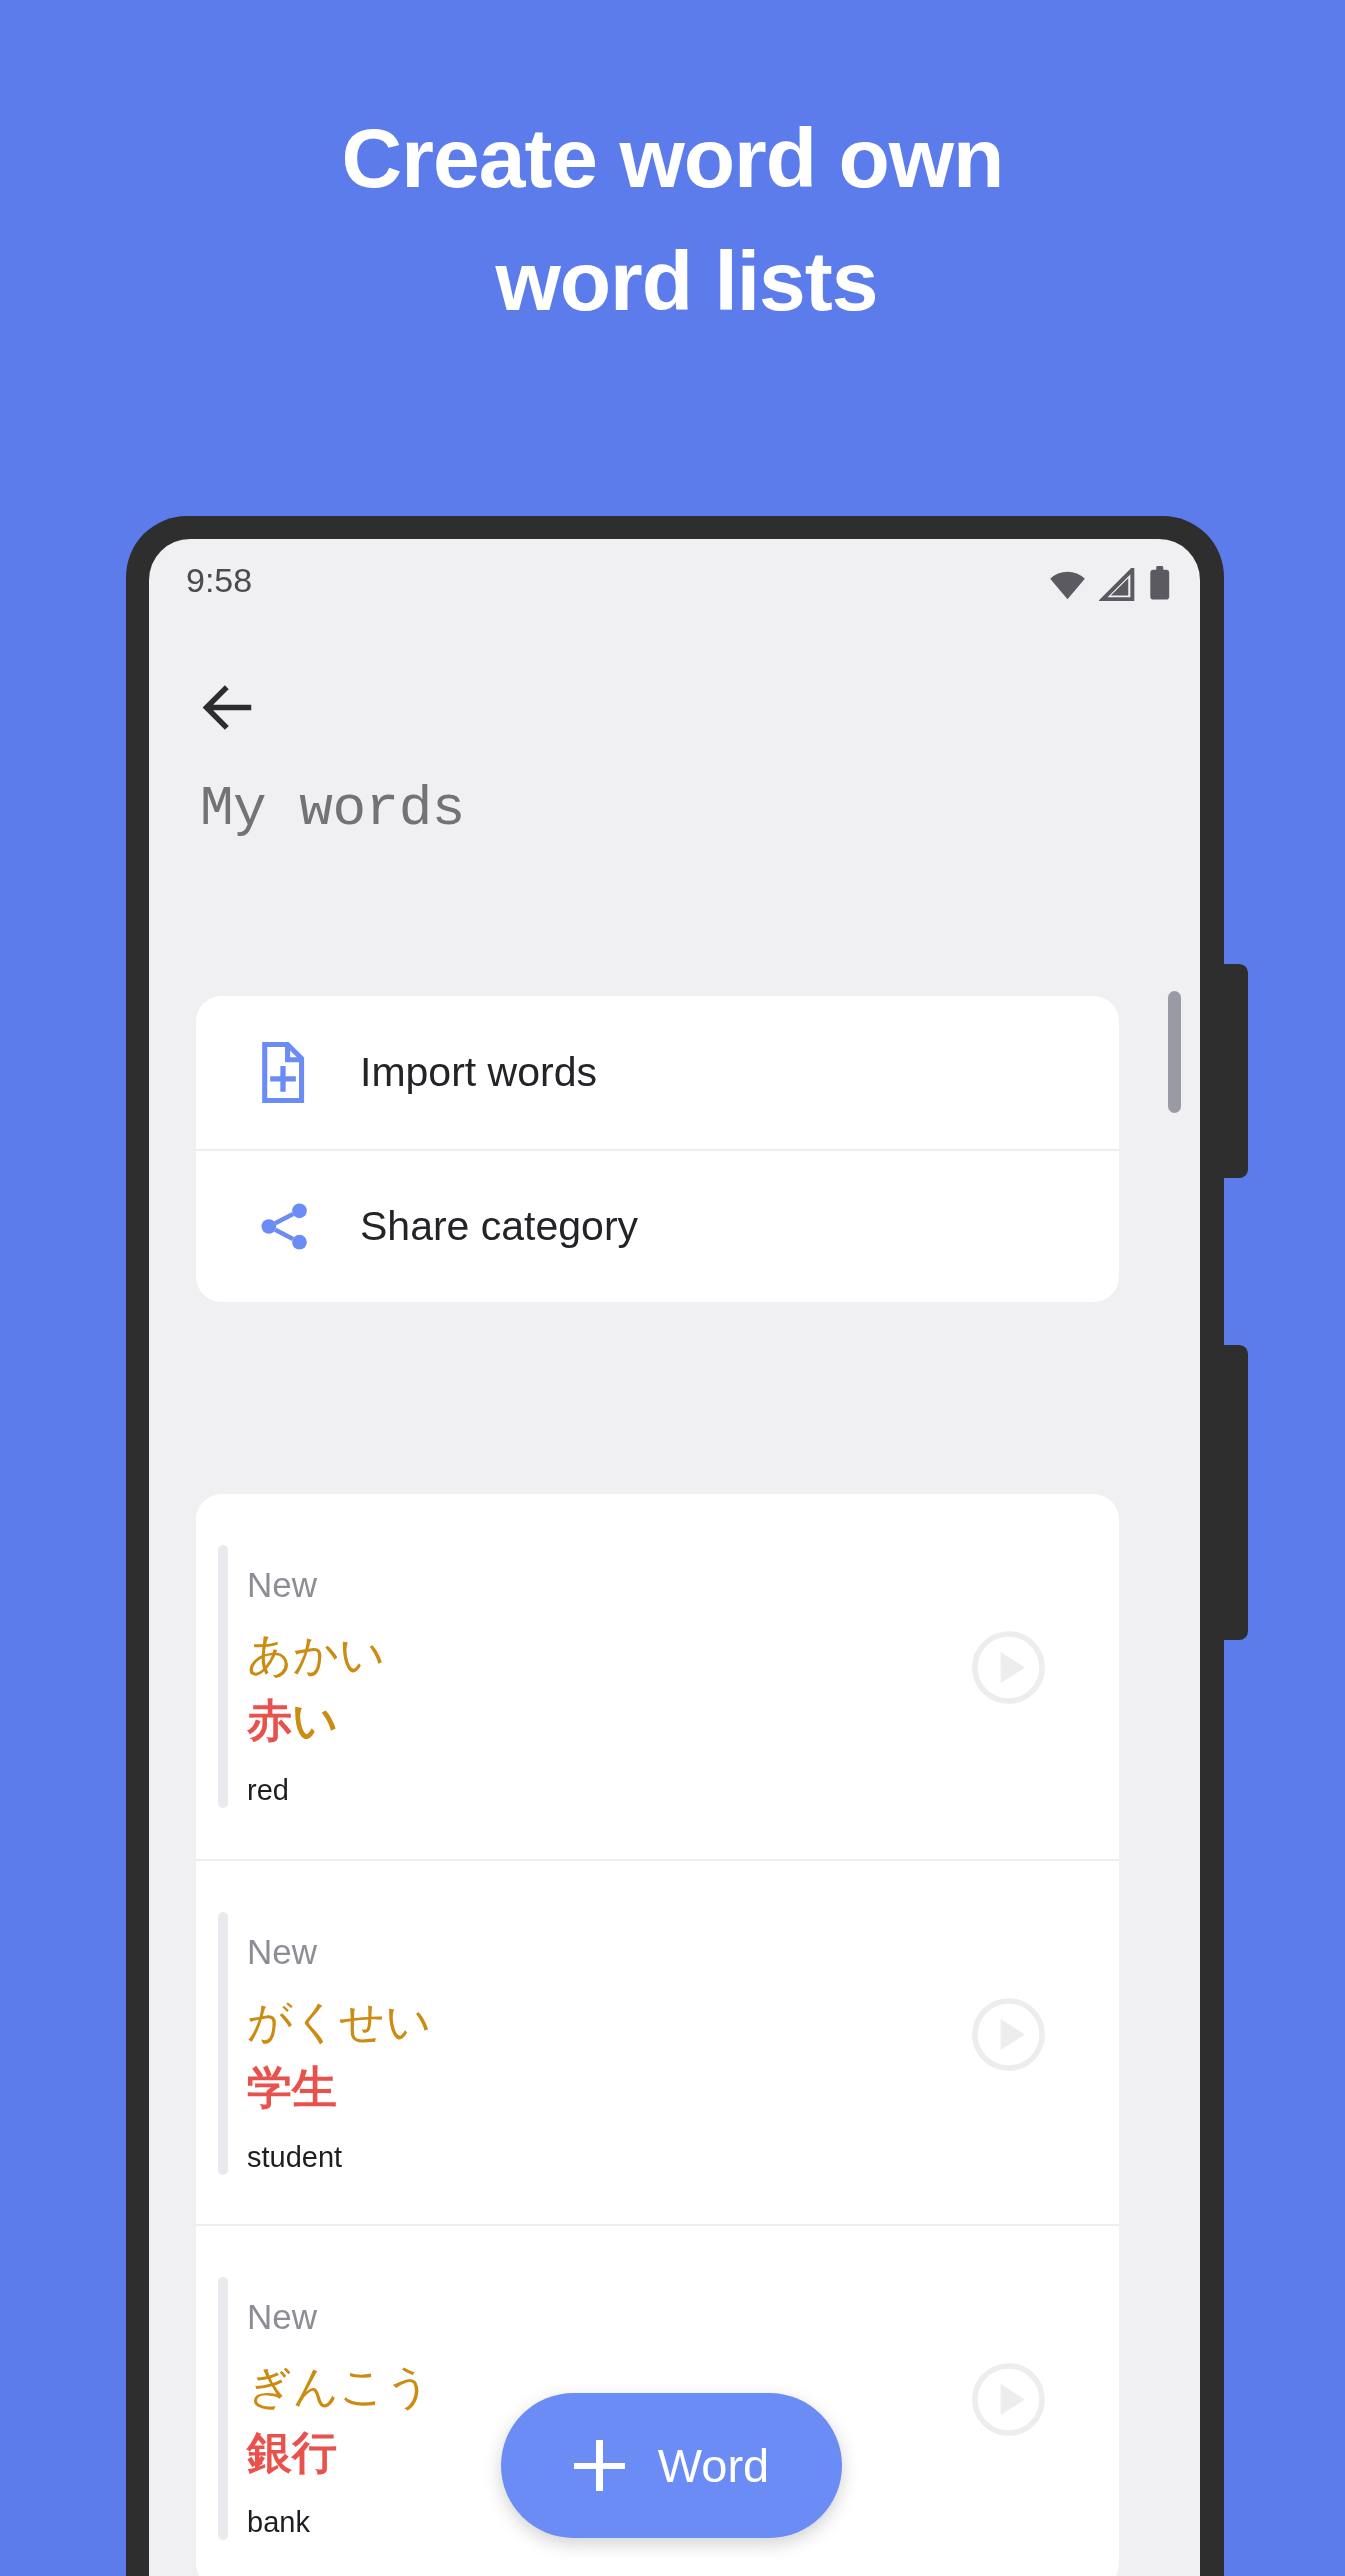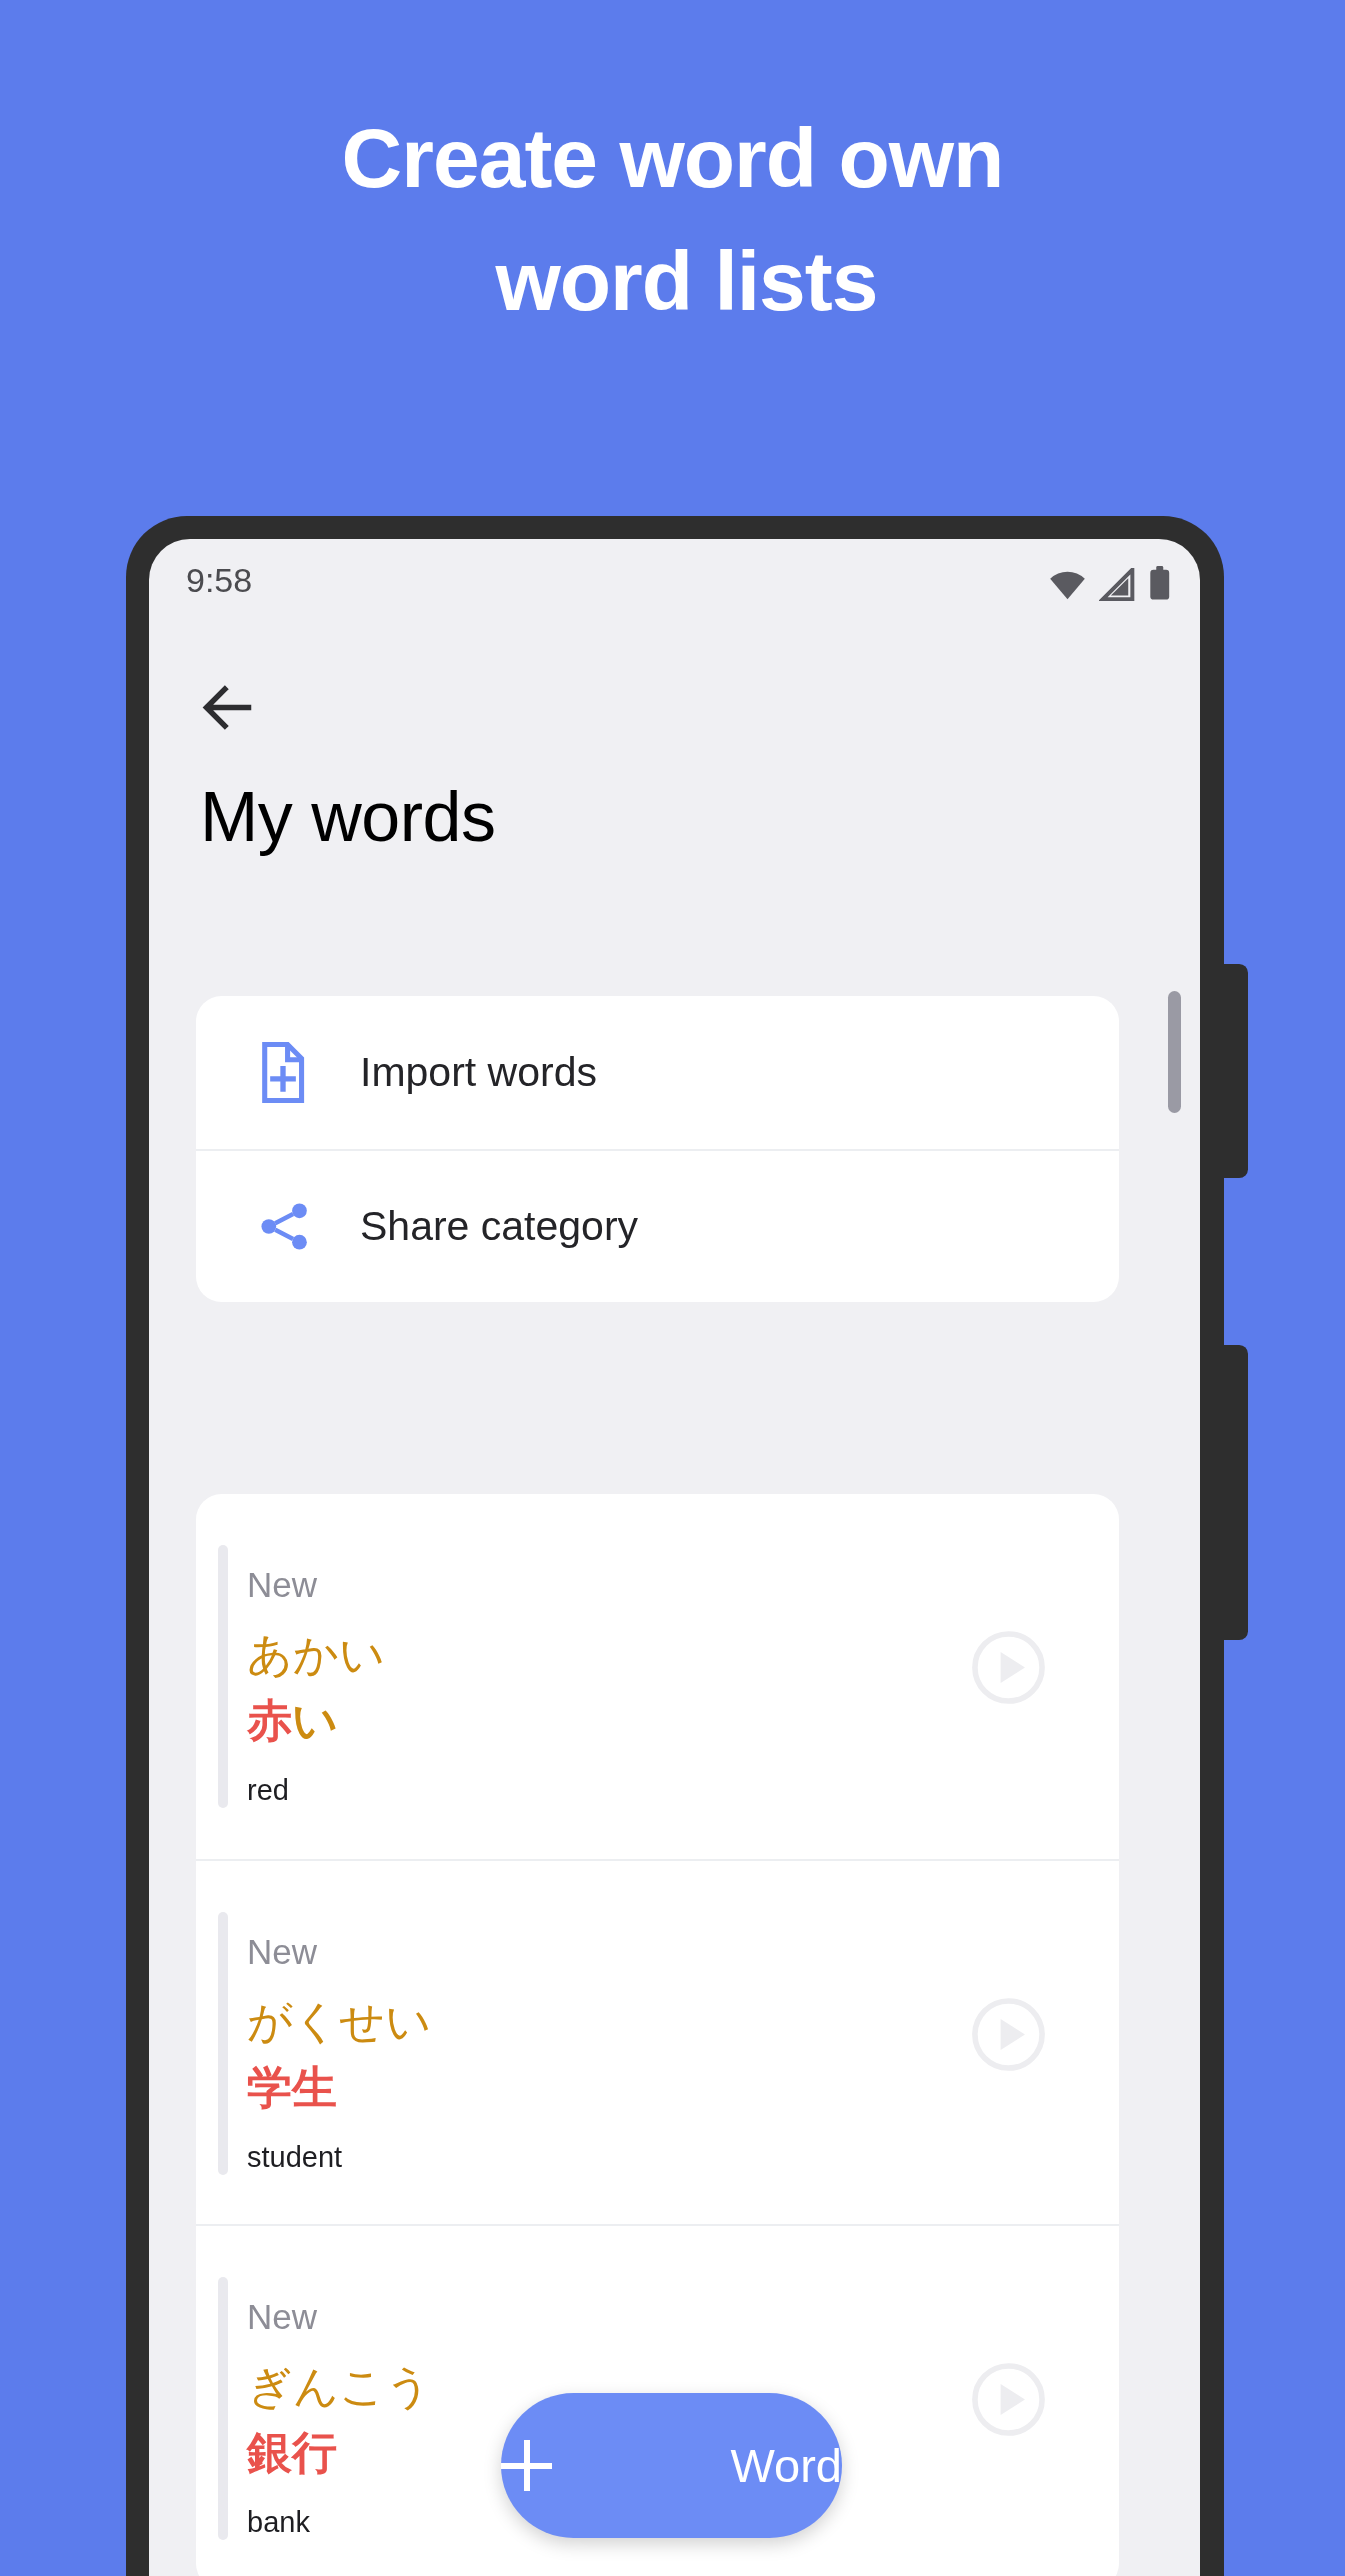--- a/index.html
+++ b/index.html
@@ -53,21 +53,21 @@
   }
   .sysicons{
     position:absolute;right:27.5px;top:26.5px;
     display:flex;align-items:flex-end;gap:10.8px;
   }
 
   
   .backbtn{position:absolute;left:47px;top:137px;width:63px;height:63px;}
   .page-title{
     position:absolute;left:51px;top:238px;
-    font-size:70px;color:#000000;font-weight:normal;letter-spacing:-0.5px;
+    font-size:56px;color:#737373;font-weight:normal;letter-spacing:-0.5px;font-family:Liberation Mono, monospace;
   }
 
   
   .action-card{
     position:absolute;left:47px;top:457px;
     width:923px;background:#ffffff;border-radius:25.5px;
     overflow:hidden;
   }
   .action-row{
     display:flex;align-items:center;height:153px;padding-left:60px;
@@ -120,21 +120,21 @@
   .w-mean{font-size:29px;color:#1e1e22;line-height:1;margin-top:33px;}
   .playbtn{
     position:absolute;right:71px;top:134px;width:79px;height:79px;
   }
 
   
   .fab{
     position:absolute;left:501px;top:2393px;
     width:341px;height:145px;background:#6c8cf5;
     border-radius:73px;
-    display:flex;align-items:center;justify-content:space-between;
+    display:flex;align-items:center;justify-content:center;
     box-shadow:0 5.9px 17.7px rgba(0,0,0,0.18);
   }
   .fab-plus{
     width:51px;height:51px;position:relative;margin-right:33px;
   }
   .fab-plus:before,.fab-plus:after{
     content:"";position:absolute;background:#ffffff;
   }
   .fab-plus:before{left:0;top:22.6px;width:51px;height:6.9px;}
   .fab-plus:after{left:22.6px;top:0;width:6.9px;height:51px;}

